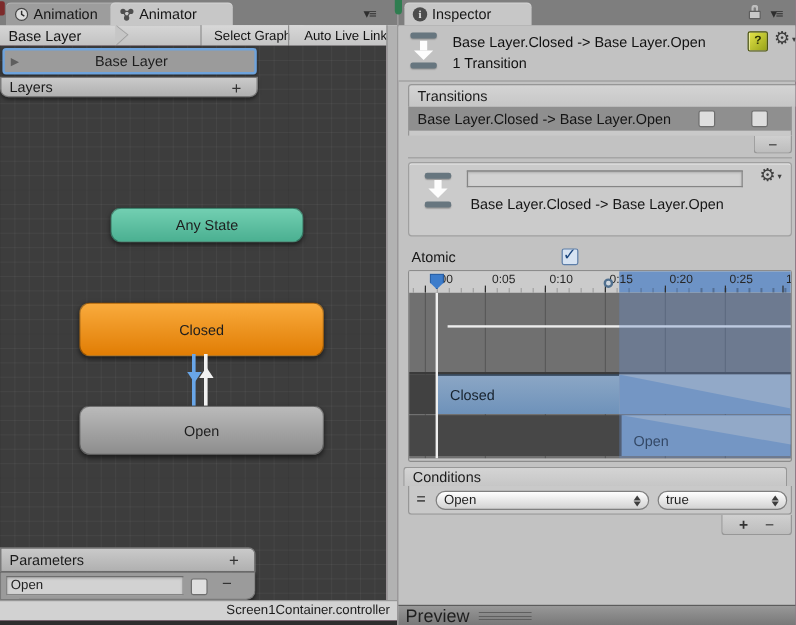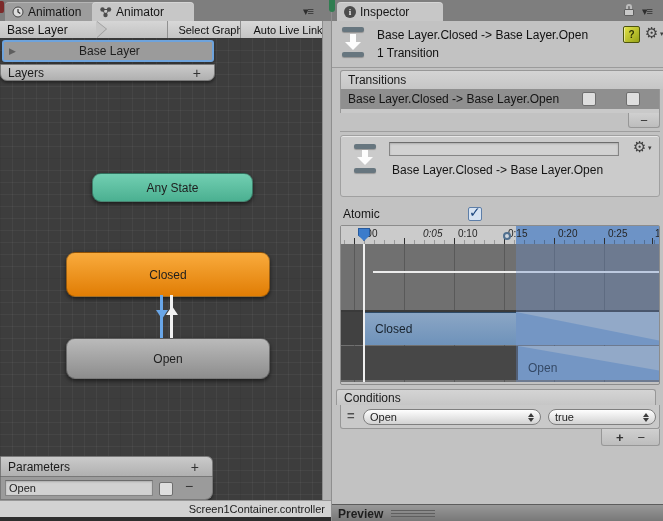--- a/index.html
+++ b/index.html
@@ -225,21 +225,21 @@
       </div>
 
     <div class="abs" style="left:8px;top:225px;width:318px;height:158px;border:1px solid #8c8c8c;box-sizing:content-box;border-radius:2px;">
 
       <div class="abs" style="left:0;top:0;width:318px;height:18px;background:#cbcbcb;overflow:hidden;">
         <div class="abs" style="left:175px;top:0;width:143px;height:18px;background:#6d93c6;"></div>
         <div class="abs" style="left:0;bottom:0;width:318px;height:4px;background:repeating-linear-gradient(to right,rgba(0,0,0,.25) 0 1px,transparent 1px 10px);background-position:3px 0;"></div>
         <div class="ruler-tick" style="left:13px;"></div>
           <div class="ruler-lbl" style="left:17px;">0:00</div>
         <div class="ruler-tick" style="left:63px;"></div>
-          <div class="ruler-lbl" style="left:82px;font-style:italic;">0:05</div>
+          <div class="ruler-lbl" style="left:69px;">0:05</div>
         <div class="ruler-tick" style="left:113px;"></div>
           <div class="ruler-lbl" style="left:117px;">0:10</div>
         <div class="ruler-tick" style="left:163px;"></div>
           <div class="ruler-lbl" style="left:167px;">0:15</div>
         <div class="ruler-tick" style="left:213px;"></div>
           <div class="ruler-lbl" style="left:217px;">0:20</div>
         <div class="ruler-tick" style="left:263px;"></div>
           <div class="ruler-lbl" style="left:267px;">0:25</div>
         <div class="ruler-tick" style="left:311px;"></div>
           <div class="ruler-lbl" style="left:314px;">1:00</div>
@@ -302,18 +302,18 @@
             <i class="dn"></i>
           </span>
       </div>
     </div>
     <div class="minusbox" style="left:269px;top:429px;width:59px;height:17px;gap:14px;">
       <span style="font-weight:bold;">+</span>
       <span>−</span>
     </div>
 
     <div class="abs preview-bar" style="left:0;top:504px;width:332px;height:17px;">
-      <span style="font-size:12px;font-weight:bold;color:#1f1f1f;padding-left:6px;">Preview</span>
+      <span style="font-size:15px;font-weight:normal;color:#1f1f1f;padding-left:6px;">Preview</span>
       <div class="grip"></div>
     </div>
   </div>
 
 </div>
 
 </body></html>

